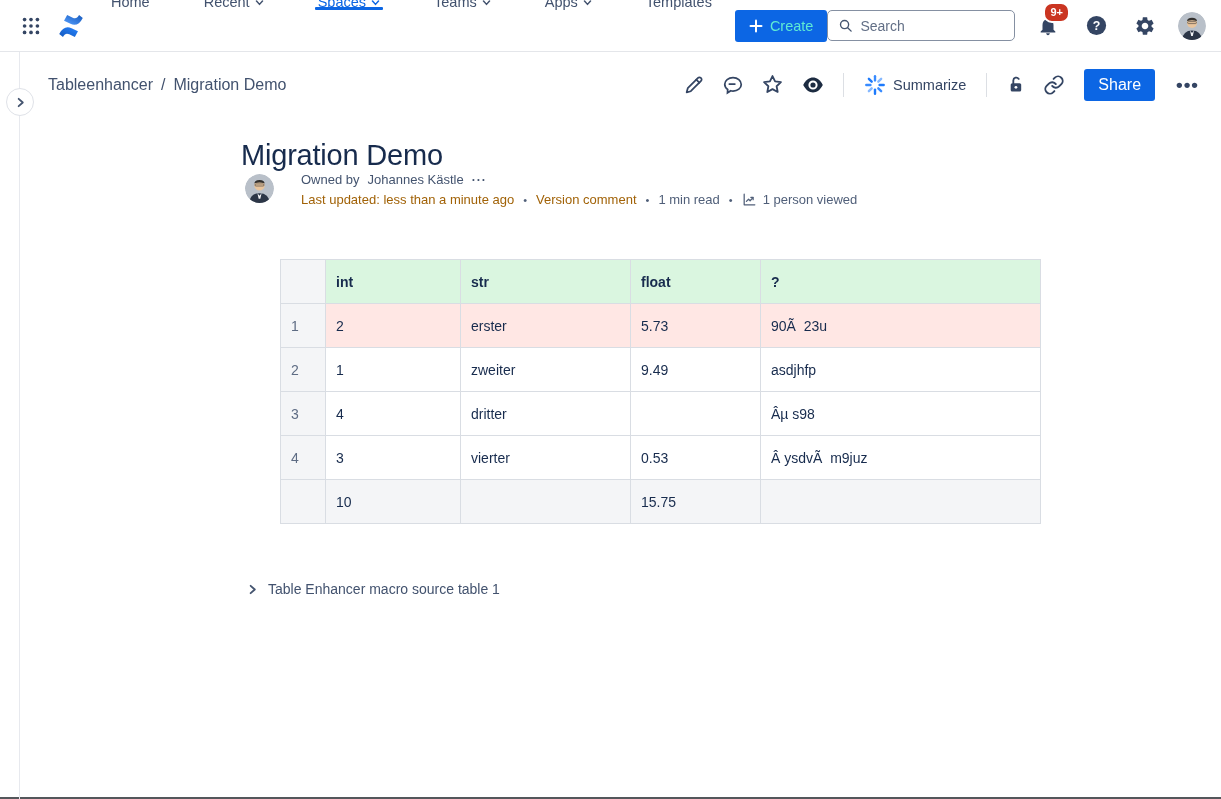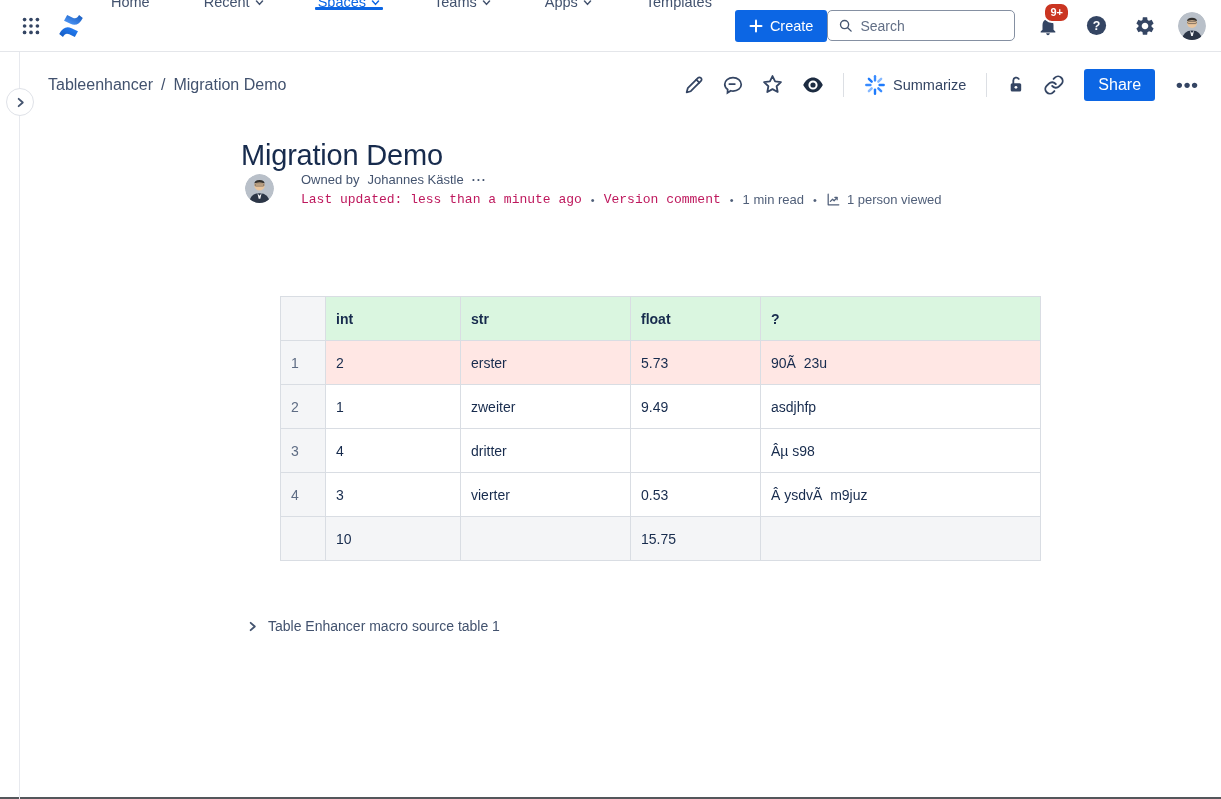--- a/index.html
+++ b/index.html
@@ -23,21 +23,21 @@
     position:relative; display:flex; align-items:center; gap:5px;
     padding:0 11px; font-size:14.5px; font-weight:500; color:#42526e; cursor:pointer;
   }
   .nav-item.active { color:#0c66e4; }
   .nav-item.active .nav-underline {
     position:absolute; left:8px; right:8px; bottom:0; height:3px; background:#0c66e4; border-radius:1px;
   }
   .nav-item .chev { margin-top:2px; }
   .create-btn {
     margin-left:12px; display:flex; align-items:center; gap:7px;
-    background:#0c66e4; color:#ffffff; border:none; border-radius:3px;
+    background:#0c66e4; color:#5eead4; border:none; border-radius:3px;
     padding:0 14px; height:32px; font-size:14.5px; font-weight:500; cursor:pointer;
     font-family:inherit;
   }
   .topbar-right { margin-left:auto; display:flex; align-items:center; gap:18px; }
   .search-box {
     display:flex; align-items:center; gap:7px; width:188px; height:31px;
     border:1px solid #8590a2; border-radius:5px; padding:0 10px; background:#fff;
   }
   .search-box input {
     border:none; outline:none; width:100%; font-size:14px; color:#172b4d;
@@ -81,25 +81,25 @@
   .main { margin-left:241px; width:760px; position:relative; z-index:2; }
   .page-title { font-size:29px; font-weight:500; color:#172b4d; margin-top:22px; letter-spacing:-0.2px; }
   .byline { display:flex; gap:27px; padding-left:4px; }
   .avatar-byline { width:29px; height:29px; border-radius:50%; overflow:hidden; flex:none; margin-top:2px; }
   .byline-lines { display:flex; flex-direction:column; gap:5px; }
   .byline-row1 { display:flex; align-items:center; gap:8px; font-size:13px; color:#44546f; }
   .byline-row1 a { color:#44546f; text-decoration:none; cursor:pointer; }
   .byline-more { color:#44546f; font-weight:700; letter-spacing:1px; font-size:12px; background:none; border:none; cursor:pointer; }
   .byline-row2 { display:flex; align-items:center; gap:9px; font-size:13px; color:#505f79; }
   .byline-row2 .dot { font-size:11px; color:#505f79; }
-  .byline-row2 a { color:#be185d; text-decoration:none; cursor:pointer;font-family:Liberation Mono, monospace; }
+  .byline-row2 a { color:#a16207; text-decoration:none; cursor:pointer; }
   .viewed { display:flex; align-items:center; gap:6px; background:none; border:none; font-size:13px; color:#505f79; cursor:pointer; font-family:inherit; }
 
   
-  .table-wrap { margin-top:89px;padding-left:39px; }
+  .table-wrap { margin-top:52px;padding-left:39px; }
   table.data { border-collapse:collapse; table-layout:fixed; width:760px; font-size:14px; color:#172b4d; }
   table.data th, table.data td {
     border:1px solid #d9dde3; height:44px; padding:0 10px; text-align:left; vertical-align:middle;
     overflow:hidden; white-space:nowrap;
   }
   table.data th { background:#daf6e0; font-weight:700; cursor:pointer; }
   table.data th.c-num { background:#f4f5f7; cursor:default; }
   td.c-num { background:#f4f5f7; color:#5e6c84; text-align:center; padding:0 4px; }
   tr.row-hl td:not(.c-num) { background:#ffe7e4; }
   tr.row-foot td { background:#f4f5f7; }

